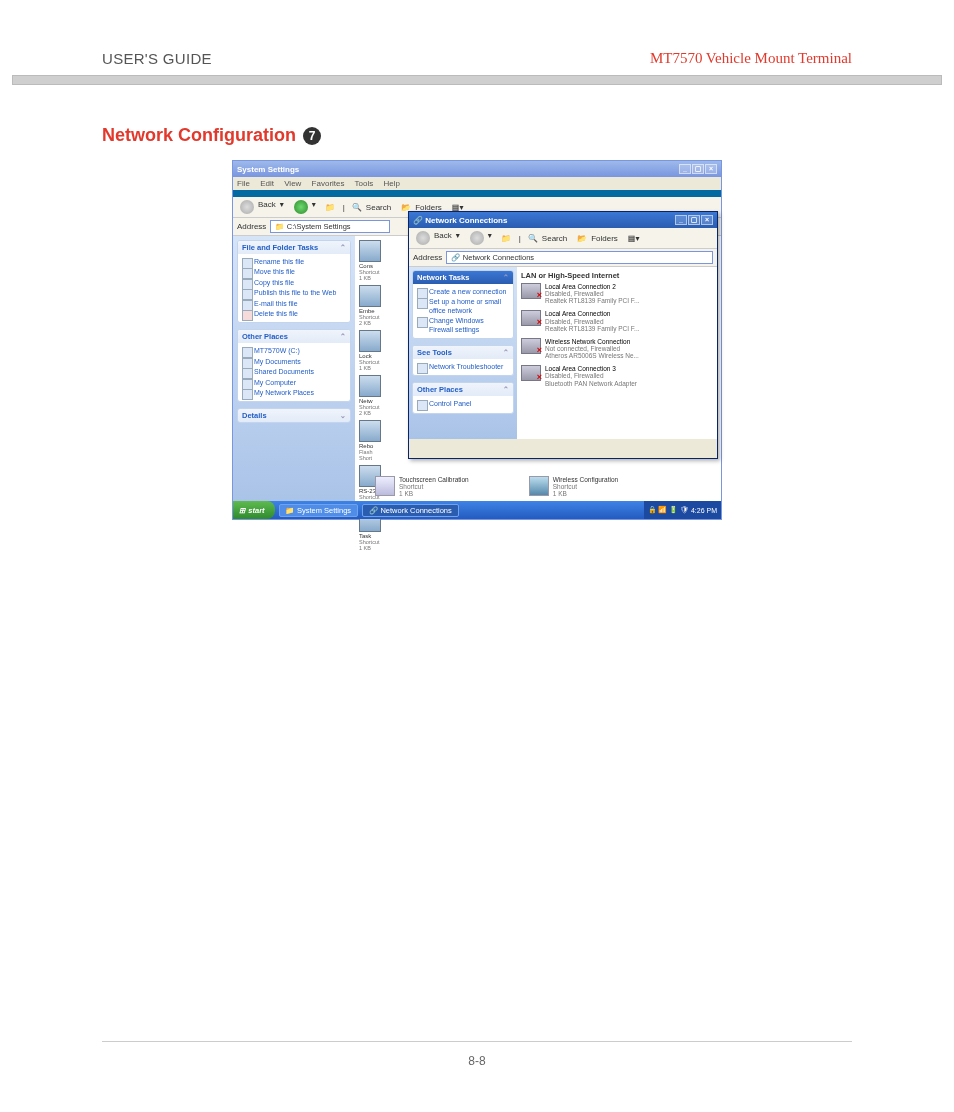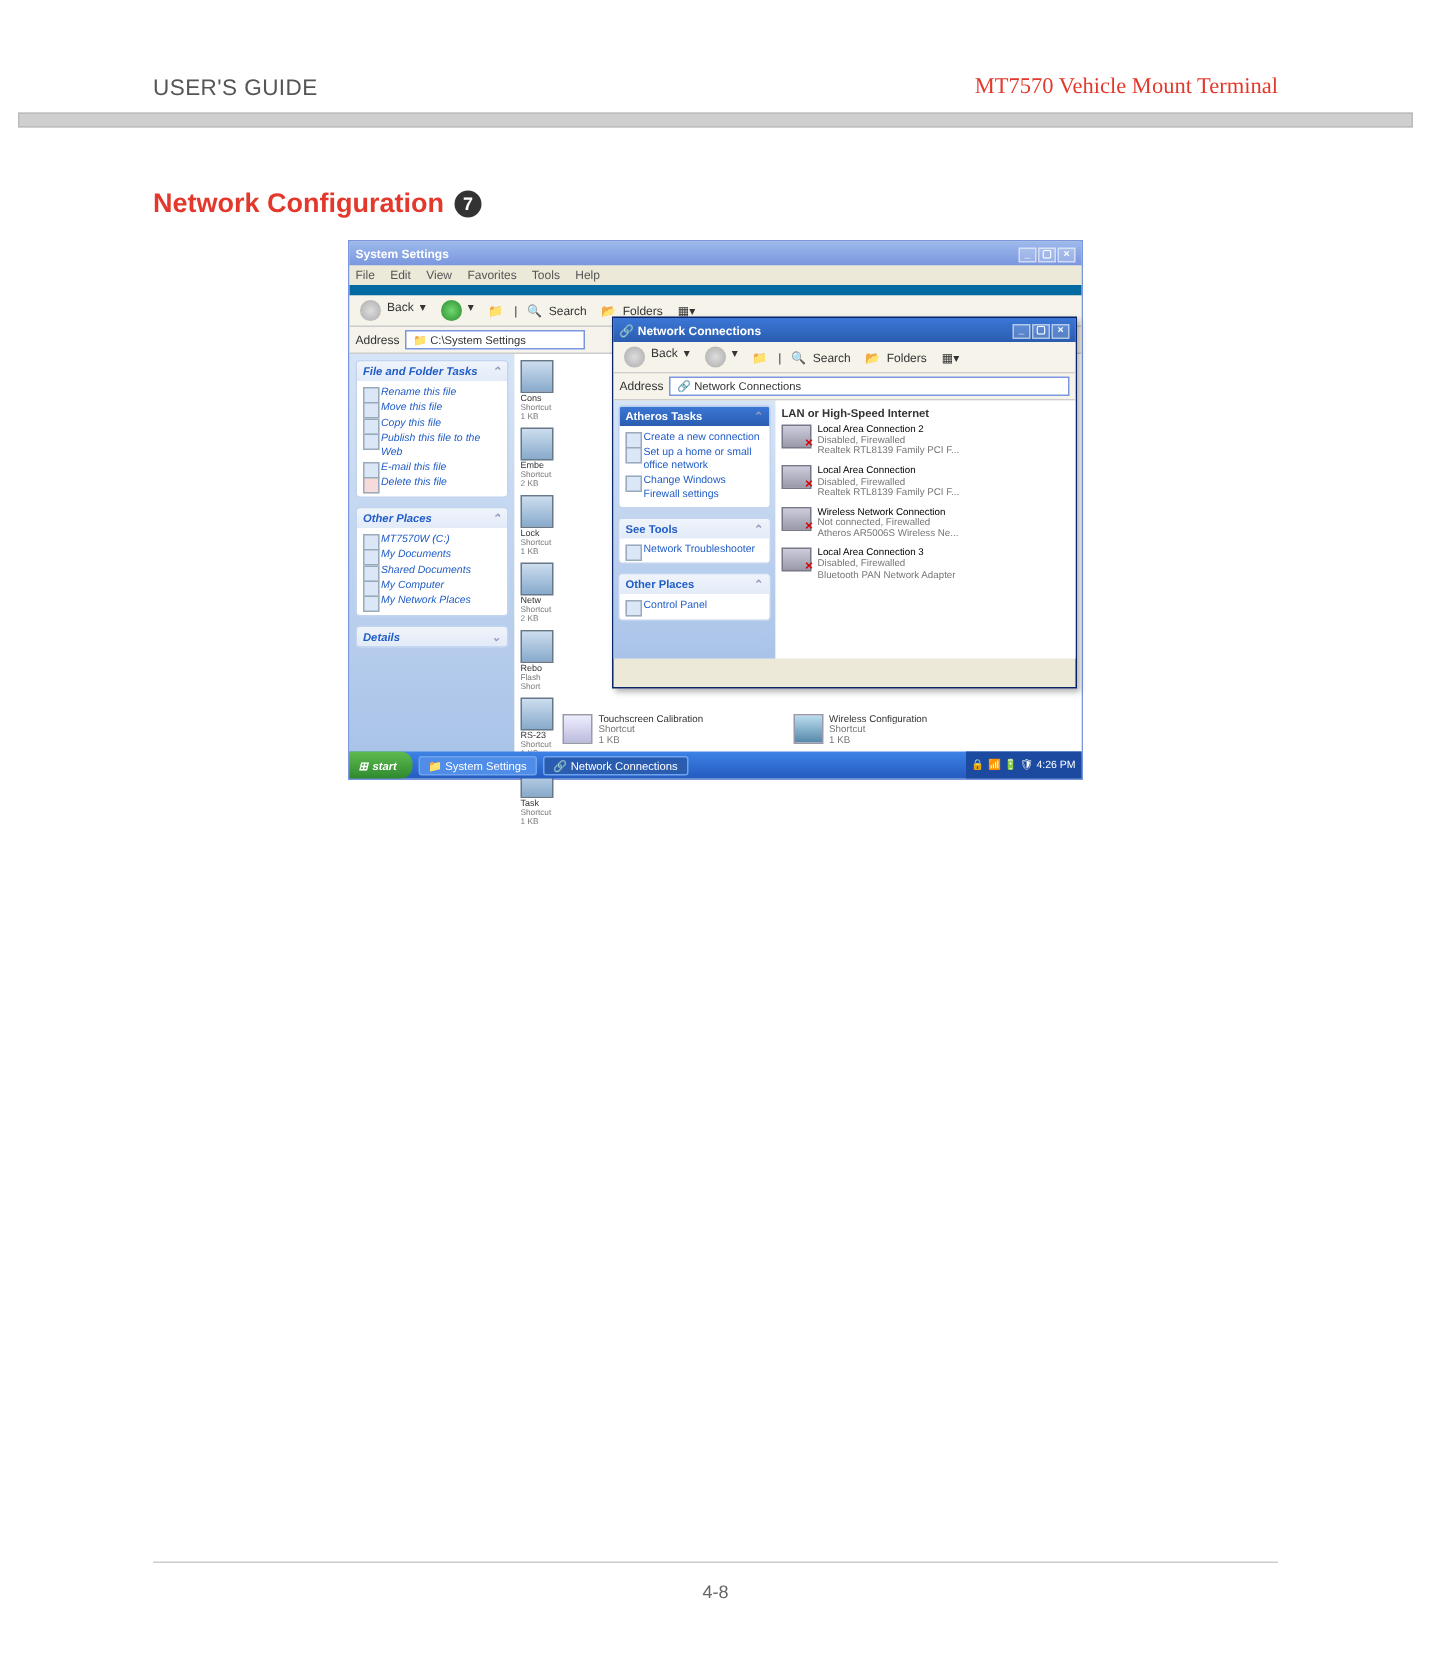--- a/index.html
+++ b/index.html
@@ -19,21 +19,21 @@
   .menubar { background:#ece9d8; padding:2px 4px; border-bottom:7px solid #0369a1; color:#555; }
   .menubar span{ margin-right:8px; }
   .toolbar { background:#f5f3ea; padding:2px 4px; border-bottom:1px solid #ccc; display:flex; align-items:center; gap:4px;}
   .tb-btn{ display:inline-flex; align-items:flex-start; gap:4px; padding:1px 3px; }
   .circ{ width:14px; height:14px; border-radius:50%; display:inline-block; }
   .circ.green{ background:radial-gradient(#6fd96f,#2a8a2a);}
   .circ.grey{ background:radial-gradient(#ddd,#aaa);}
   .addrbar{ background:#f5f3ea; padding:2px 4px; border-bottom:1px solid #ccc; display:flex; align-items:center; gap:4px;}
   .addrbox{ background:#fff; border:1px solid #7a96df; padding:1px 4px; flex:0 0 120px; font-size:7.5px;}
   .content{ display:flex; height: calc(100% - 90px); }
-  .leftpane{ width:110px; background:linear-gradient(#d6e4f7,#a9c3e8); padding:4px; overflow:hidden;font-style:italic;}
+  .leftpane{ width:122px; background:linear-gradient(#d6e4f7,#a9c3e8); padding:4px; overflow:hidden;}
   .panel{ background:#fff; border:1px solid #c3d4ee; margin-bottom:6px; border-radius:3px; overflow:hidden;}
   .panel-h{ background:linear-gradient(#f0f4fb,#e2ebf8); color:#215dc6; font-weight:bold; padding:2px 4px; display:flex; justify-content:space-between; font-size:7.5px;}
   .panel-h .chev{ color:#99b; }
   .panel ul{ list-style:none; padding:3px 4px; }
   .panel li{ padding:1px 0 1px 12px; position:relative; color:#215dc6; font-size:7px; line-height:1.2;}
   .panel li::before{ content:''; position:absolute; left:0; top:1px; width:9px; height:9px; background:#dbe7f7; border:1px solid #9ab;}
   .panel li.del::before{ background:#f7dada; }
   .mainarea{ flex:1; background:#fff; position:relative; padding:4px; }
   .iconcol{ position:absolute; left:4px; top:4px; width:40px; }
   .sicon{ width:34px; margin-bottom:4px; }
@@ -229,21 +229,21 @@
         <span class="tb-btn">▦▾</span>
       </div>
       <div class="addrbar">
         <span>Address</span>
         <span class="addrbox" style="flex:1">🔗 <span>Network Connections</span></span>
       </div>
       <div class="inner-content">
         <div class="inner-left">
           <div class="panel" style="background:#fff">
             <div class="panel-h" style="background:linear-gradient(#3b77d6,#2a5db0);color:#fff">
-                <span>Atheros Tasks</span>
+                <span>Network Tasks</span>
                 <span class="chev">⌃</span>
               </div>
             <ul>
               <li>Create a new connection</li>
               <li>Set up a home or small office network</li>
               <li>Change Windows Firewall settings</li>
             </ul>
           </div>
           <div class="panel">
             <div class="panel-h">
@@ -314,13 +314,13 @@
         <span>📶</span>
         <span>🔋</span>
         <span>🛡</span>
         <span>4:26 PM</span>
       </div>
     </div>
   </div>
 </div>
 
 <div class="footer-rule"></div>
-<div class="footer">4-8</div>
+<div class="footer">8-8</div>
 
 </body></html>

